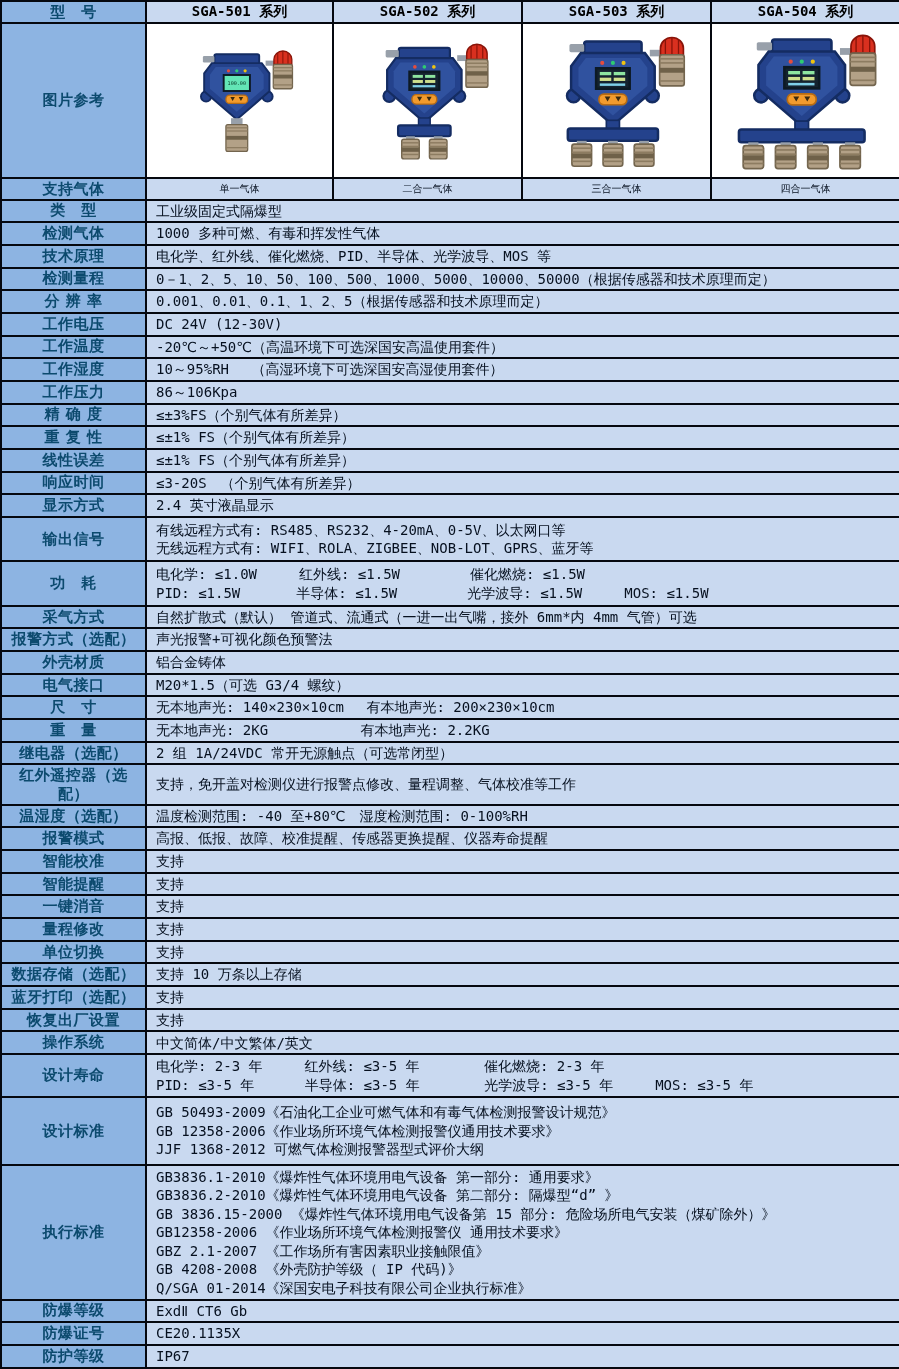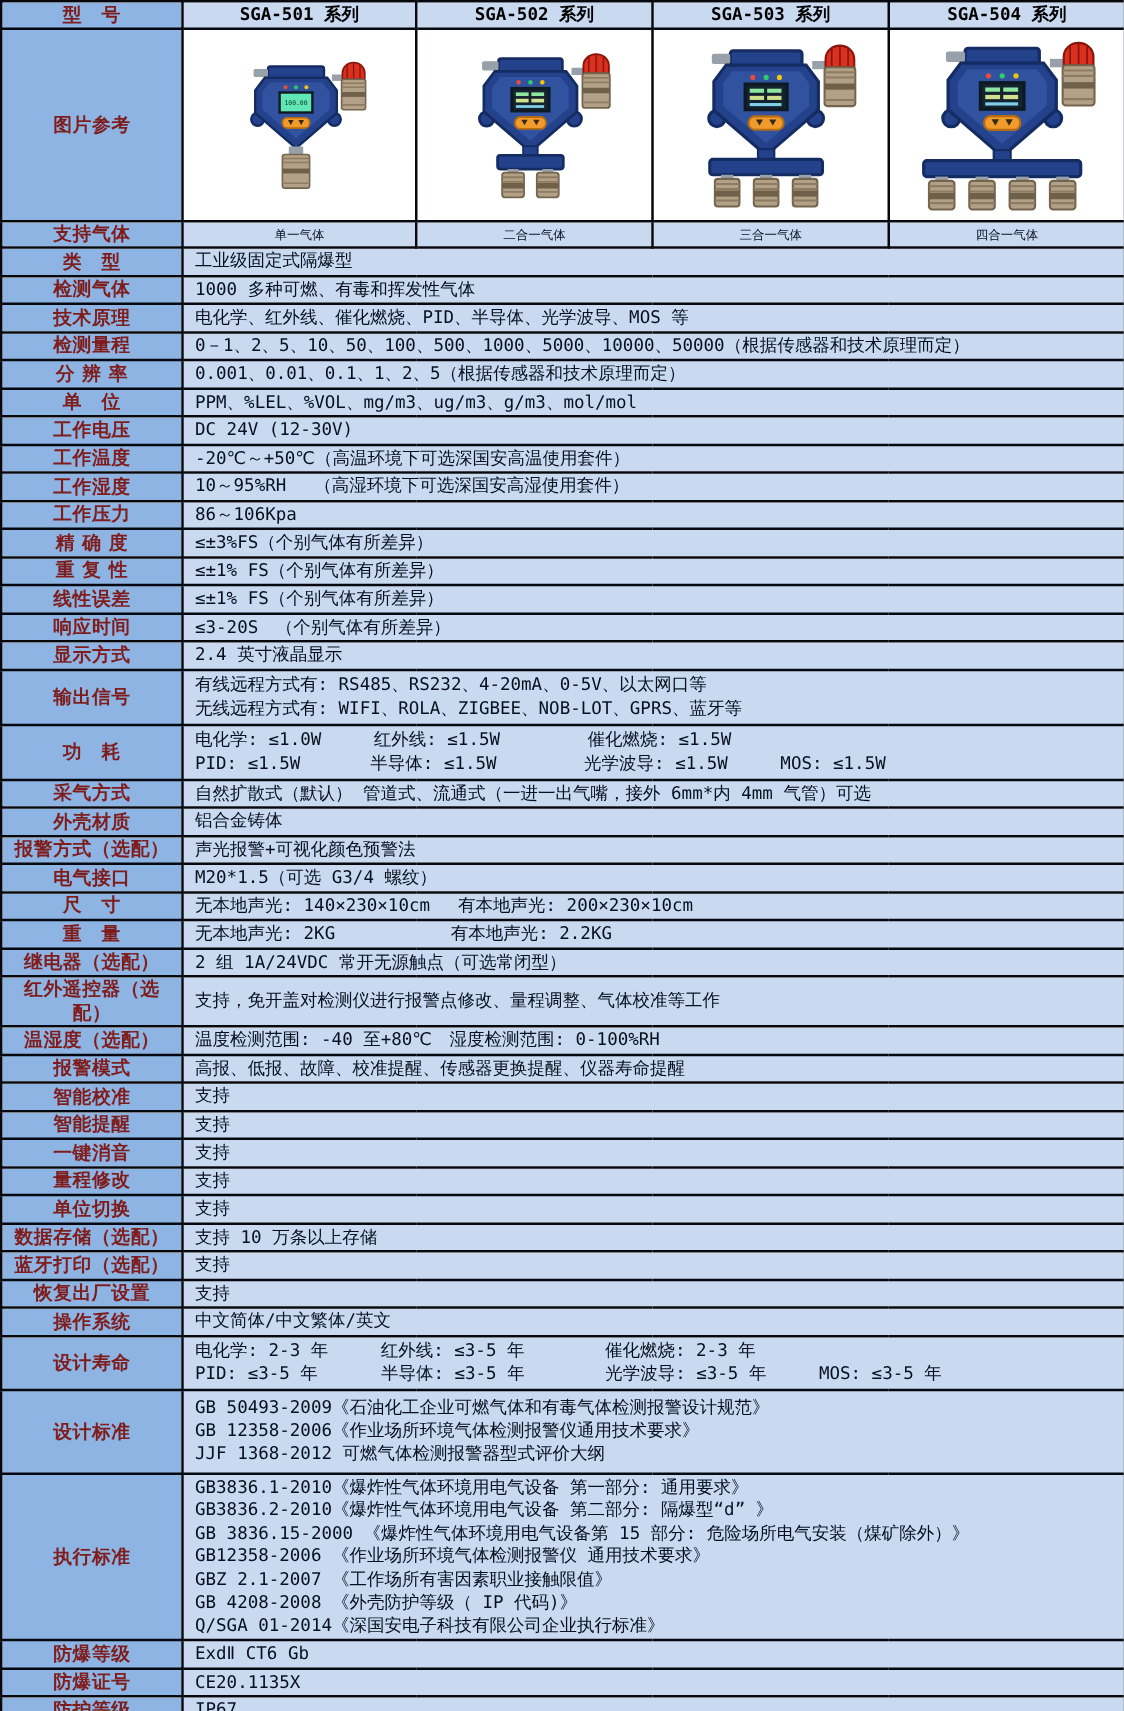--- a/index.html
+++ b/index.html
@@ -7,21 +7,21 @@
     width:899px;height:1369px;box-sizing:border-box;background:#fff;
     font-family:"DejaVu Sans","Liberation Sans",sans-serif;
   }
   table.spec{
     width:899px;height:1369px;border-collapse:collapse;table-layout:fixed;
     border:2px solid #05080f;
   }
   td{border:2px solid #05080f;vertical-align:middle;overflow:hidden;box-sizing:border-box;}
   td.lbl{
     background:#8db4e2;font-weight:bold;text-align:center;
-    font-size:15px;color:#7f1d1d;padding:0 2px;letter-spacing:0.5px;
+    font-size:15px;color:#0c4a6e;padding:0 2px;letter-spacing:0.5px;
   }
   td.val{
     background:#c9d9f0;color:#06101f;font-size:14px;padding:1px 4px 1px 9px;
     font-family:"DejaVu Sans Mono","DejaVu Sans",monospace;
   }
   td.val div{line-height:18.5px;white-space:pre-wrap;}
   tr.r-model{height:19px;}
   tr.r-image{height:150px;}
   tr.r-gas{height:21px;}
   td.model{
@@ -305,26 +305,20 @@
             <div>0－1、2、5、10、50、100、500、1000、5000、10000、50000（根据传感器和技术原理而定）</div>
           </td>
         </tr>
         <tr style="height: 21px;">
           <td class="lbl">分 辨 率</td>
           <td class="val" colspan="4">
             <div>0.001、0.01、0.1、1、2、5（根据传感器和技术原理而定）</div>
           </td>
         </tr>
         <tr style="height: 21px;">
-          <td class="lbl">单　位</td>
-          <td class="val" colspan="4">
-            <div>PPM、%LEL、%VOL、mg/m3、ug/m3、g/m3、mol/mol</div>
-          </td>
-        </tr>
-        <tr style="height: 21px;">
           <td class="lbl">工作电压</td>
           <td class="val" colspan="4">
             <div>DC 24V (12-30V)</div>
           </td>
         </tr>
         <tr style="height: 21px;">
           <td class="lbl">工作温度</td>
           <td class="val" colspan="4">
             <div>-20℃～+50℃（高温环境下可选深国安高温使用套件）</div>
           </td>
@@ -385,29 +379,29 @@
             <div>PID: ≤1.5W　　　　半导体: ≤1.5W　　　　　光学波导: ≤1.5W　　　MOS: ≤1.5W</div>
           </td>
         </tr>
         <tr style="height: 21px;">
           <td class="lbl">采气方式</td>
           <td class="val" colspan="4">
             <div>自然扩散式（默认） 管道式、流通式（一进一出气嘴，接外 6mm*内 4mm 气管）可选</div>
           </td>
         </tr>
         <tr style="height: 21px;">
+          <td class="lbl">报警方式（选配）</td>
+          <td class="val" colspan="4">
+            <div>声光报警+可视化颜色预警法</div>
+          </td>
+        </tr>
+        <tr style="height: 21px;">
           <td class="lbl">外壳材质</td>
           <td class="val" colspan="4">
             <div>铝合金铸体</div>
-          </td>
-        </tr>
-        <tr style="height: 21px;">
-          <td class="lbl">报警方式（选配）</td>
-          <td class="val" colspan="4">
-            <div>声光报警+可视化颜色预警法</div>
           </td>
         </tr>
         <tr style="height: 21px;">
           <td class="lbl">电气接口</td>
           <td class="val" colspan="4">
             <div>M20*1.5（可选 G3/4 螺纹）</div>
           </td>
         </tr>
         <tr style="height: 21px;">
           <td class="lbl">尺　寸</td>

